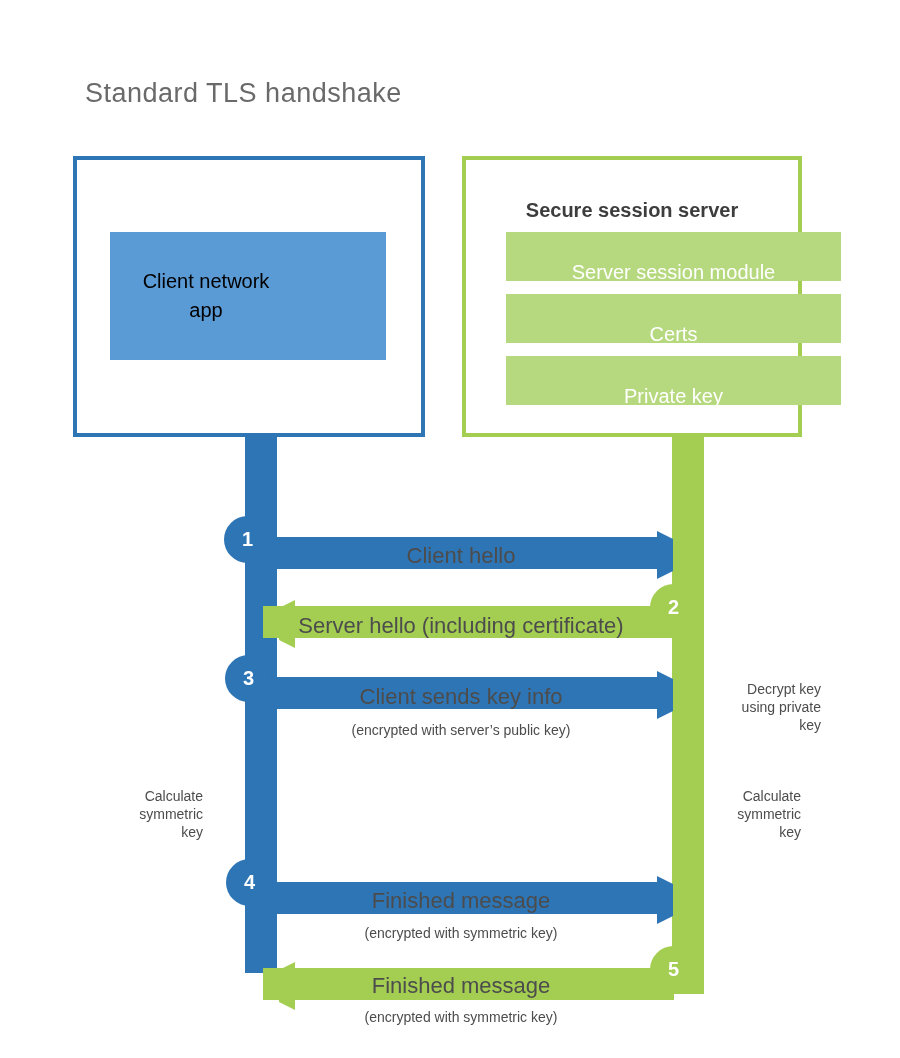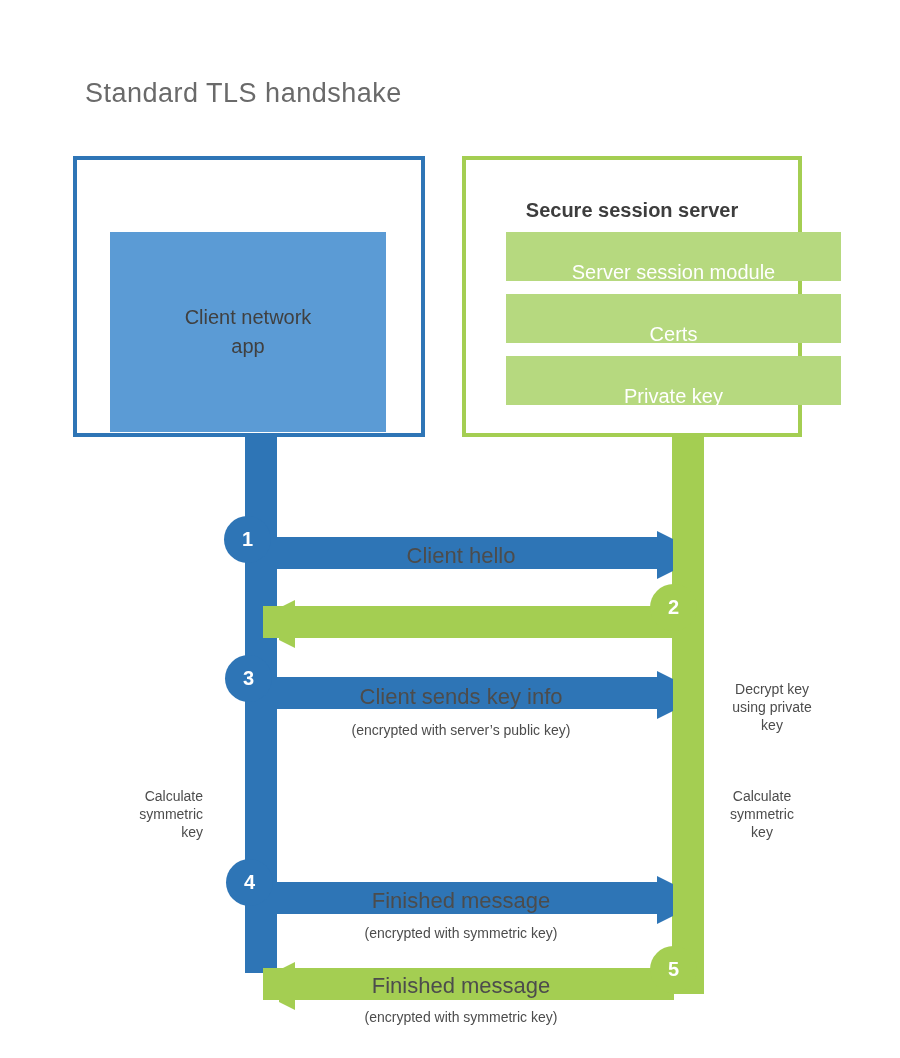--- a/index.html
+++ b/index.html
@@ -34,25 +34,25 @@
     left: 0; top: 23px;
     width: 100%;
     text-align: center;
     font-size: 20px;
     font-weight: bold;
     color: var(--headingText, #3d3d3d);
   }
   .client-app {
     position: absolute;
     left: 33px; top: 72px;
-    width: 276px; height: 200px;
+    width: 276px; height: 128px;
     background: var(--blueFill, #5b9bd5);
-    display: flex; align-items: center; justify-content: center;
+    display: flex; align-items: center; justify-content: flex-start;
     text-align: center;
-    color: #404040;
+    color: #000000;
     font-size: 20px;
     line-height: 1.45;
   }
   .client-app span { display: inline-block; max-width: 160px; }
   .bar {
     position: absolute;
     left: 40px;
     width: 335px; height: 49px;
     background: var(--greenFill, #b6d97f);
     color: #ffffff;
@@ -96,21 +96,21 @@
   }
   .msg-main { font-size: 22px; color: var(--labelText, #4c4c4c); }
   .msg-sub  { font-size: 14px; color: var(--labelText, #4c4c4c); }
   .note {
     position: absolute;
     font-size: 14px;
     line-height: 1.3;
     color: var(--labelText, #4c4c4c);
     z-index: 2;
   }
-  .note.right { left: 675px; text-align: center; }
+  .note.right { left: 675px; text-align: right; }
   .note.left  { left: 77px; width: 110px; text-align: right; }
 </style>
 </head>
 <body>
 
 <div class="canvas">
 
   <div class="title">Standard TLS handshake</div>
 
   <div class="box client-box">
@@ -131,20 +131,23 @@
 
   <div class="aline blue" style="left:215px; top:505px; width:411px;"></div>
   <div class="ahead right" style="left:625px; top:499px;"></div>
   <div class="msg" style="top:479px;">
     <div class="msg-main">Client hello</div>
   </div>
   <div class="circle blue" style="left:192px; top:484px;">1</div>
 
   <div class="aline green" style="left:231px; top:574px; width:411px;"></div>
   <div class="ahead left" style="left:215px; top:568px;"></div>
+  <div class="msg" style="top:549px;">
+    <div class="msg-main">Server hello (including certificate)</div>
+  </div>
   <div class="circle green" style="left:618px; top:552px;">2</div>
 
   <div class="aline blue" style="left:216px; top:645px; width:410px;"></div>
   <div class="ahead right" style="left:625px; top:639px;"></div>
   <div class="msg" style="top:620px;">
     <div class="msg-main">Client sends key info</div>
   </div>
   <div class="msg" style="top:658px;">
     <div class="msg-sub">(encrypted with server’s public key)</div>
   </div>

